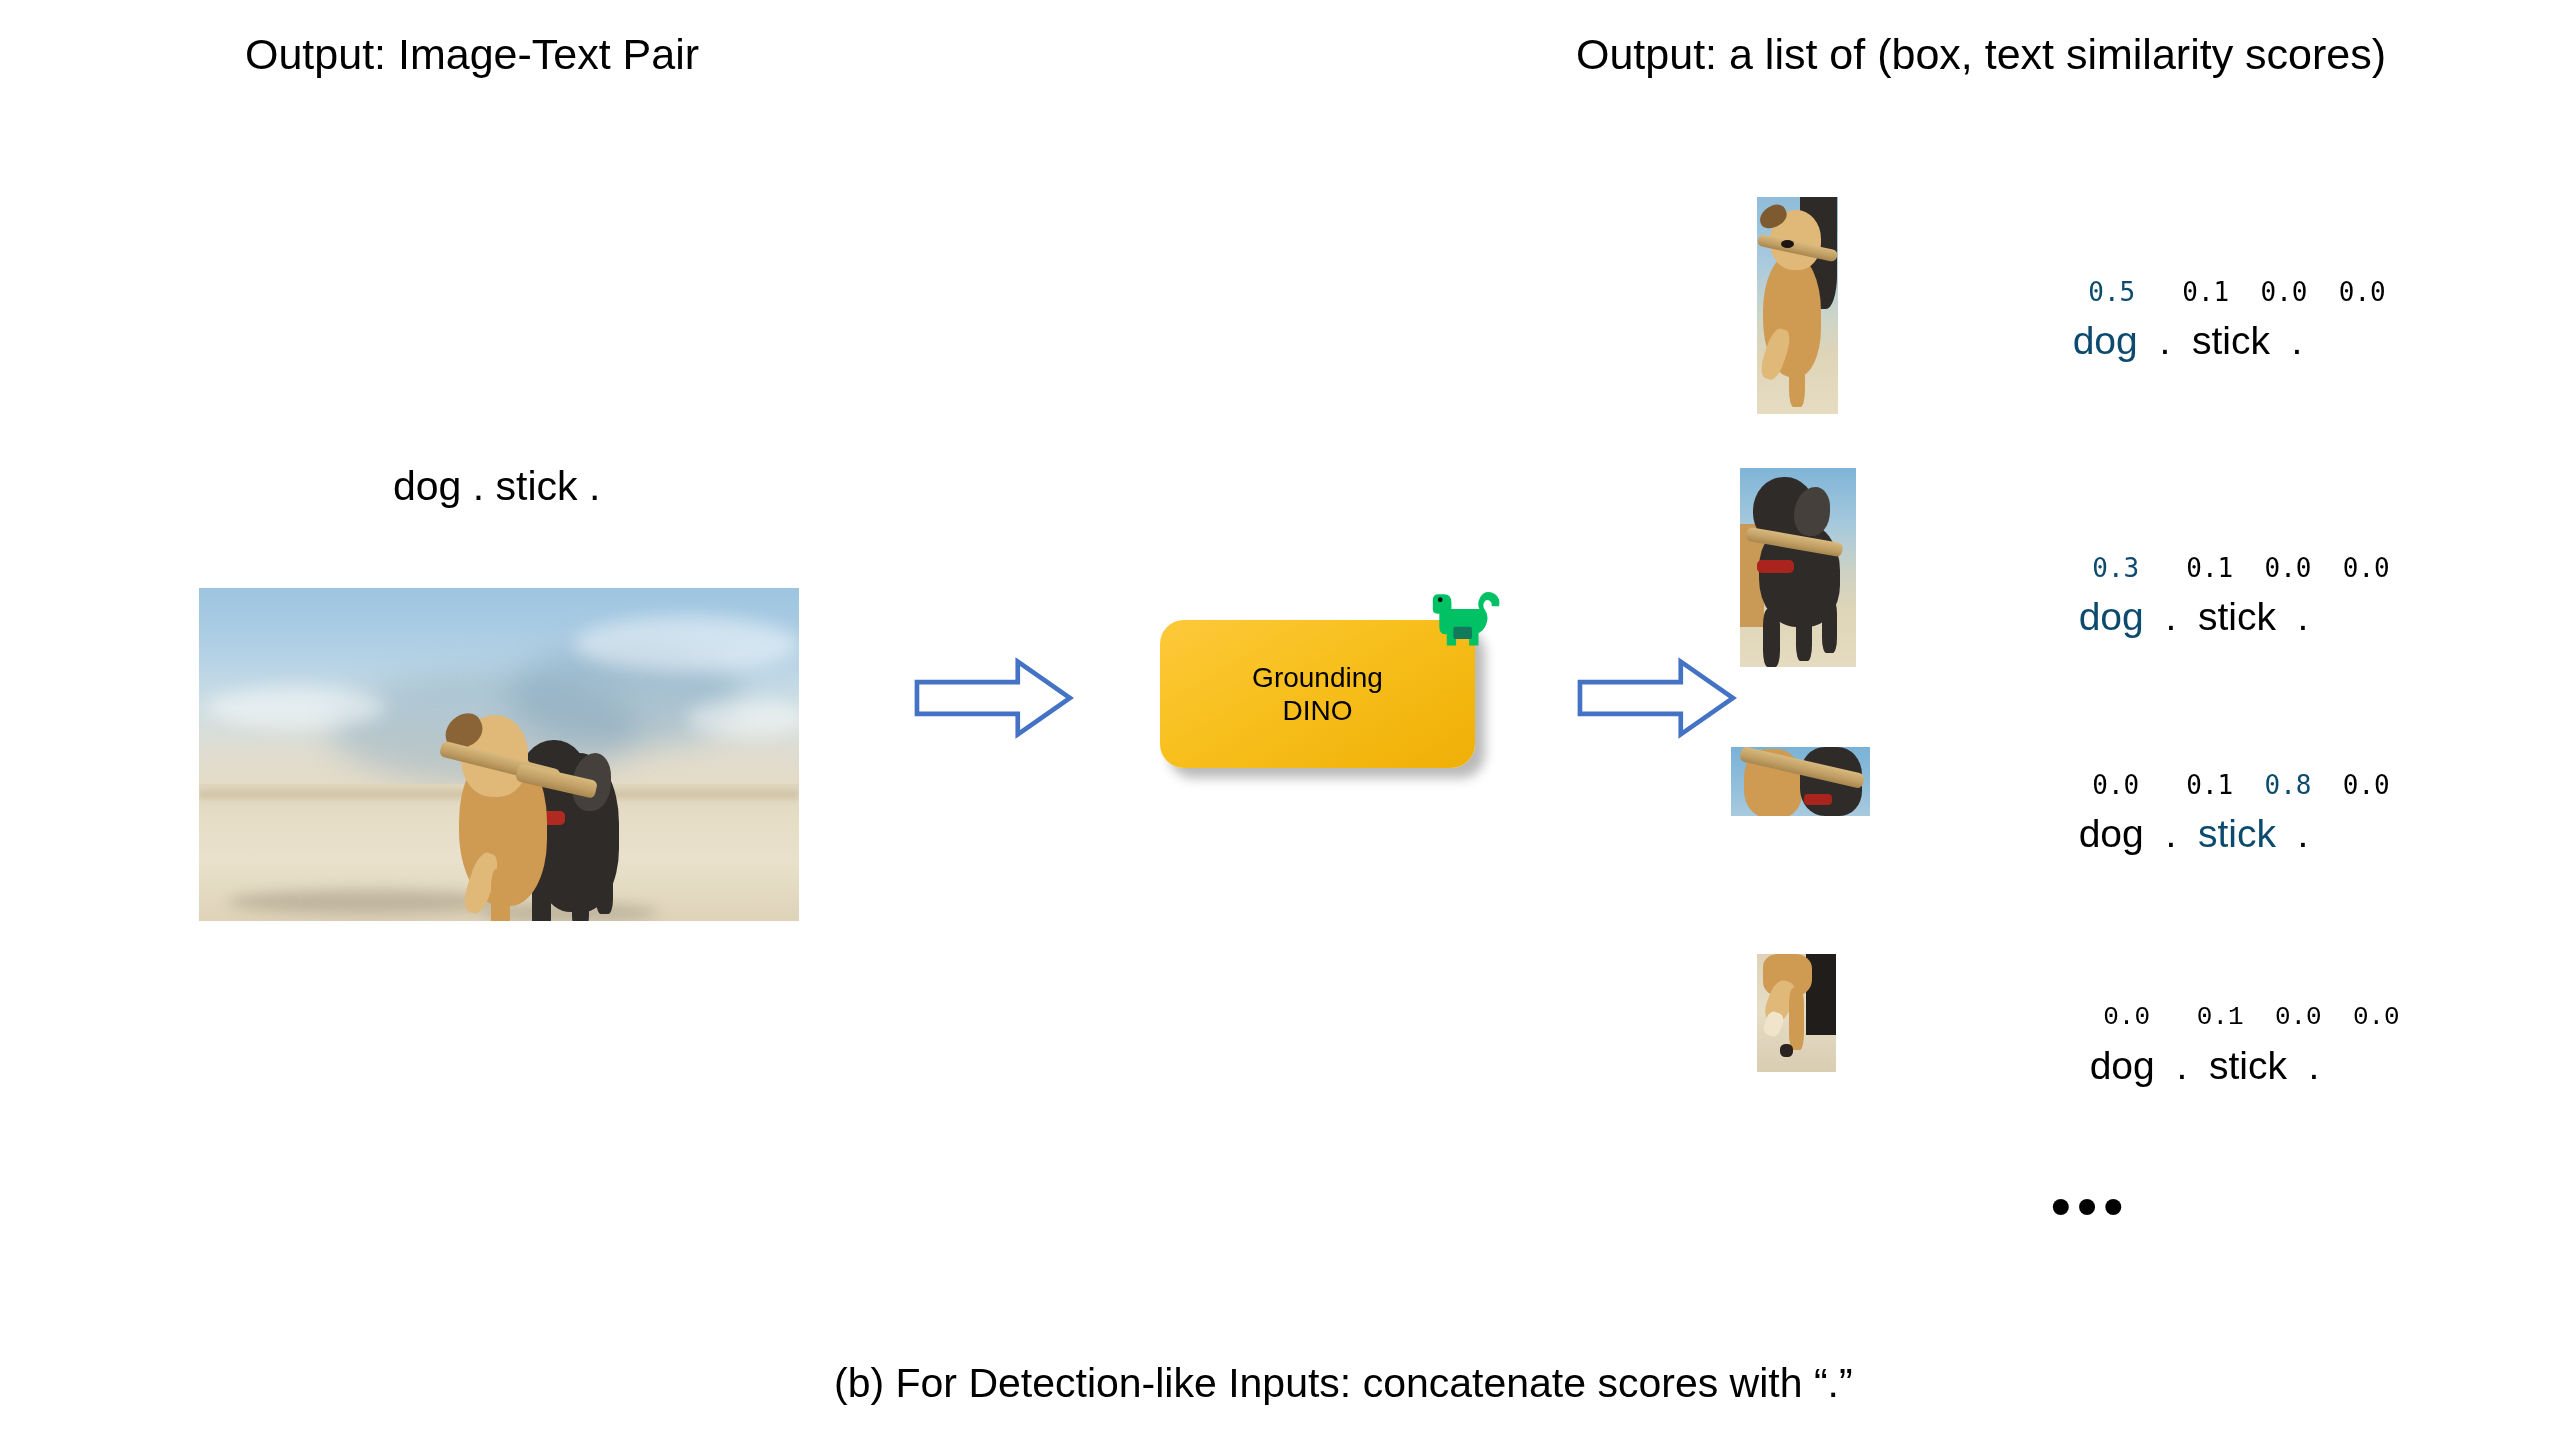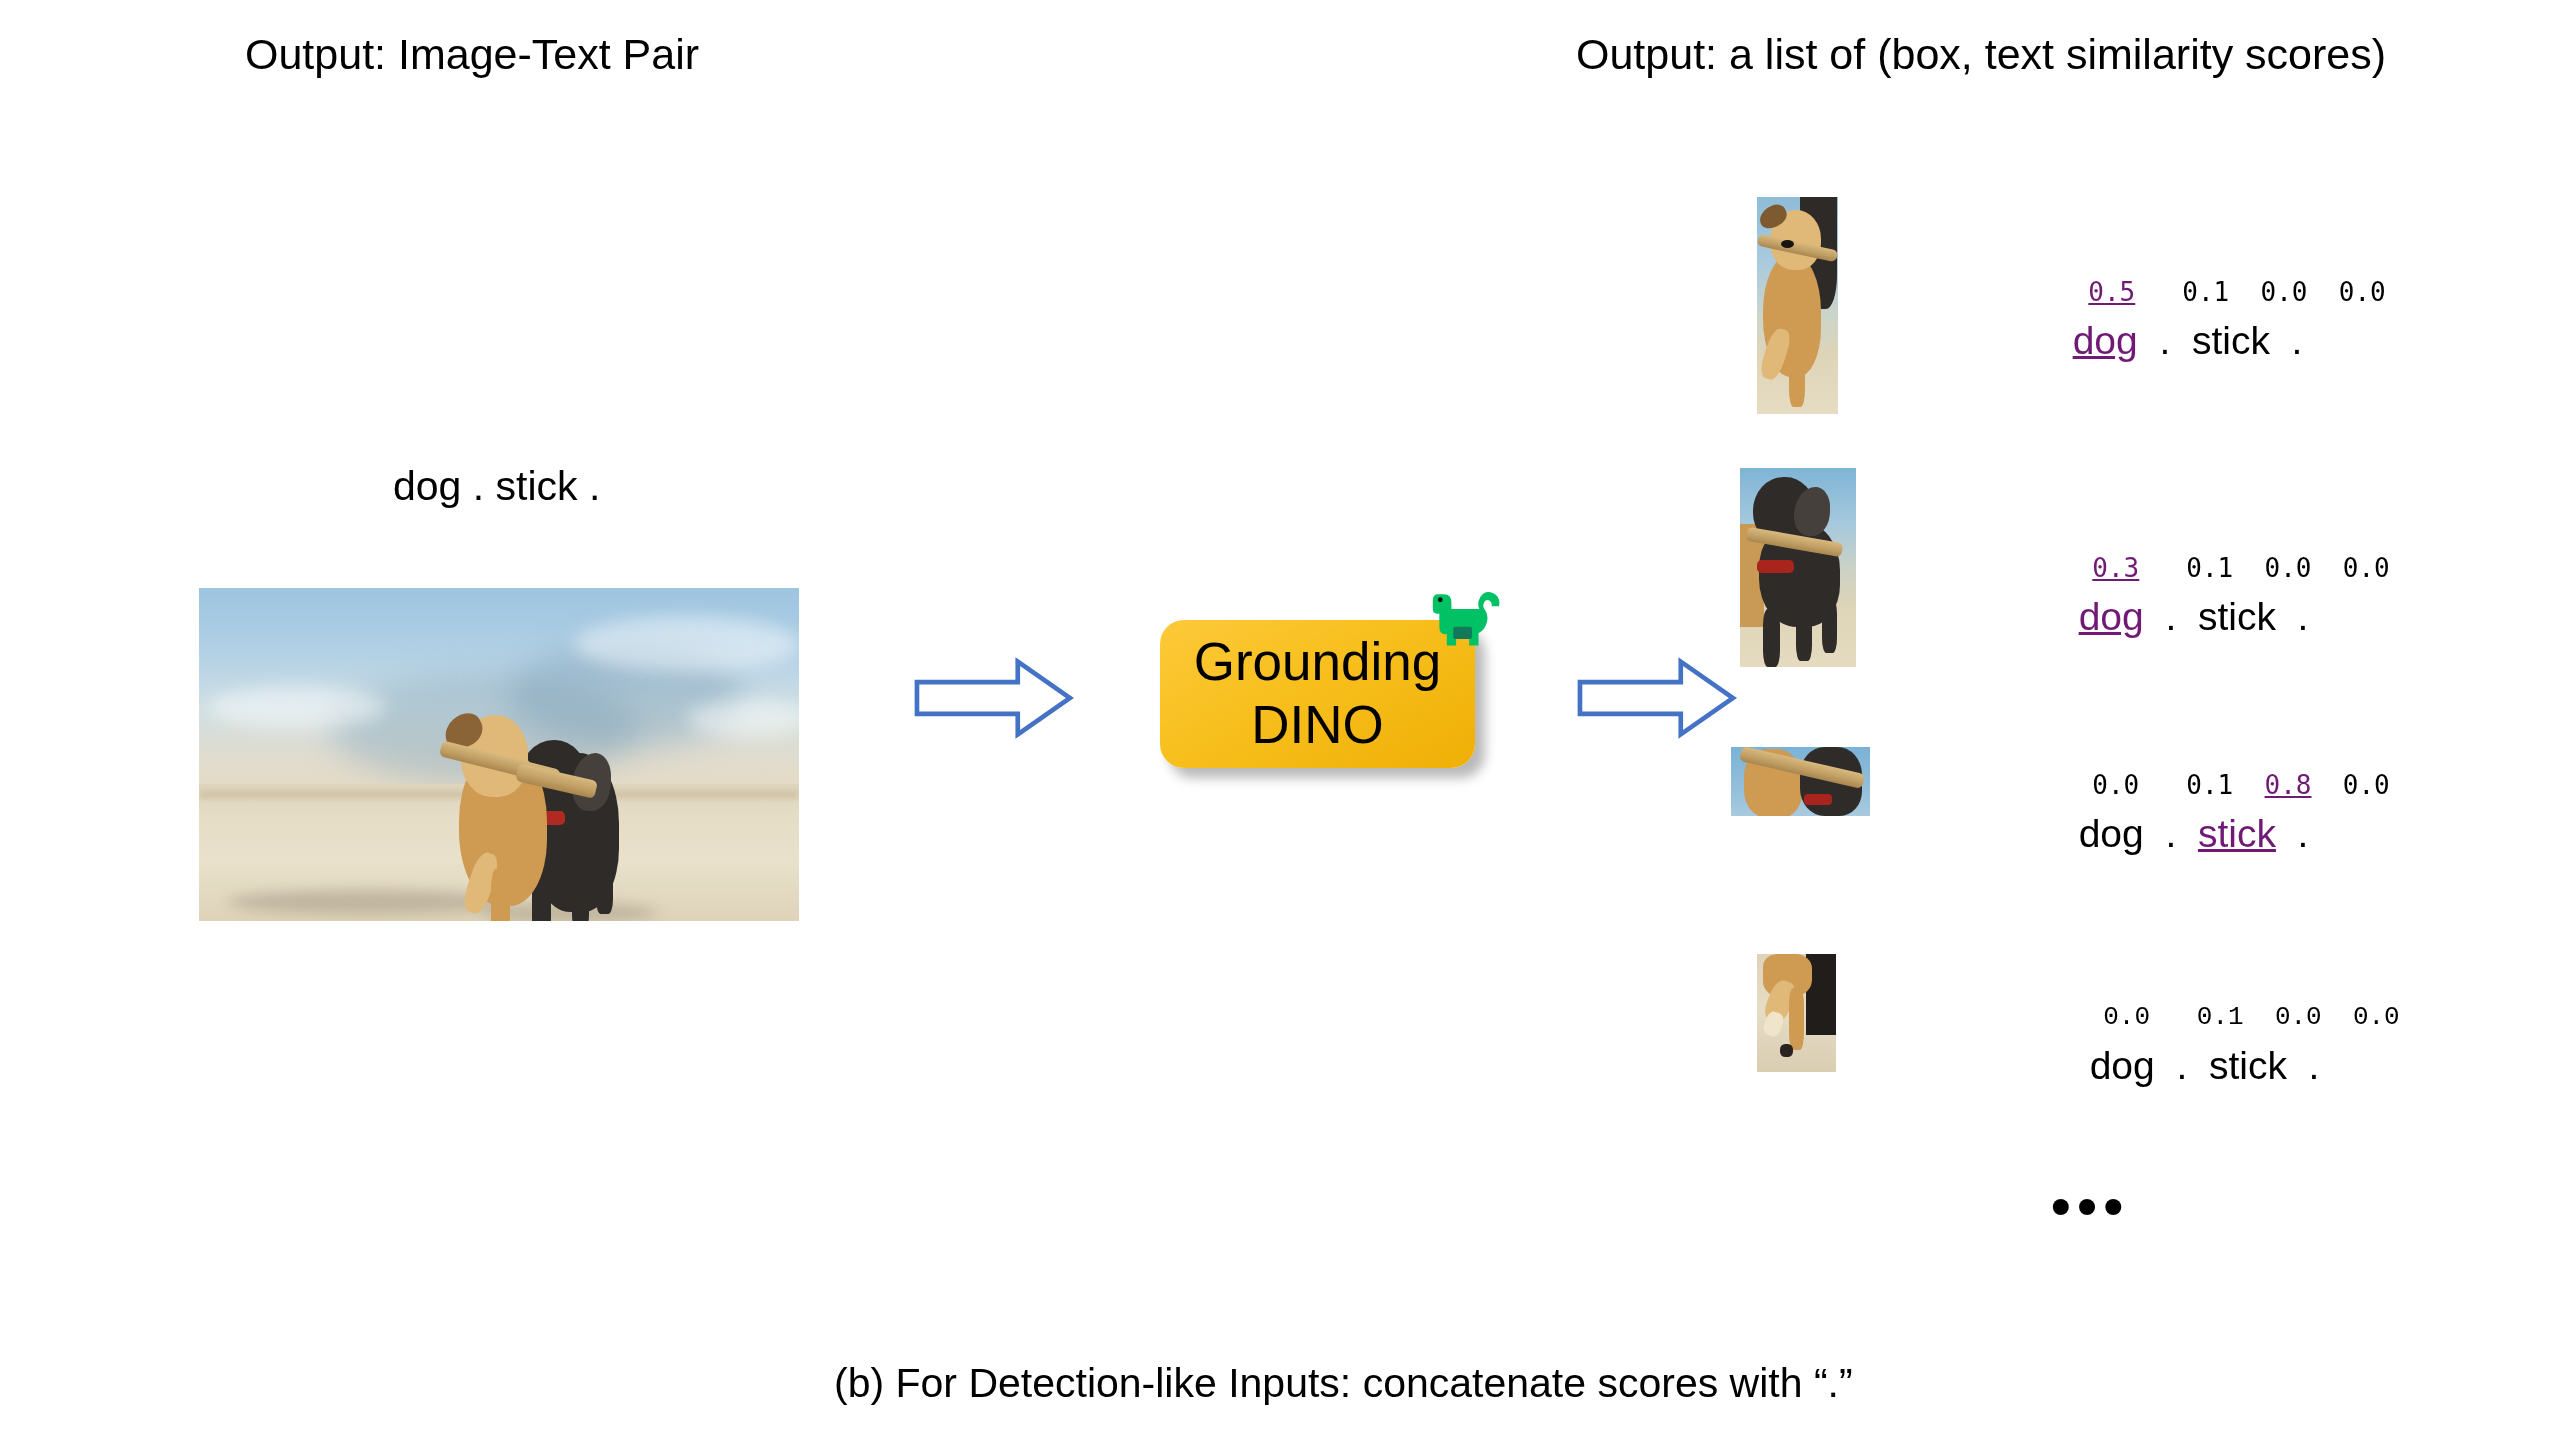--- a/index.html
+++ b/index.html
@@ -101,21 +101,21 @@
     border-radius: 24px;
     background: linear-gradient(150deg, #fcc93a 0%, #f8c01e 42%, #efaf06 100%);
     box-shadow: 9.4px 9.4px 11.2px rgba(0,0,0,0.28);
     display: flex;
     flex-direction: column;
     align-items: center;
     justify-content: center;
     line-height: 1.18;
   }
   #gd-box .gd-line {
-    font-size: 53px;
+    font-size: 28px;
     color: #000;
     text-align: center;
   }
   #dino-mascot { left: 1429px; top: 583px; width: 71px; height: 69px; }
 
   
   .thumb { position: absolute; overflow: hidden; }
 
   .score-line {
     position: absolute;
@@ -124,21 +124,21 @@
     white-space: pre;
     color: #000;
   }
   .token-line {
     position: absolute;
     font-family: "Liberation Sans", sans-serif;
     font-size: 39px;
     white-space: pre;
     color: #000;
   }
-  .hl { color: #701a75; text-decoration: underline; }
+  .hl { color: #0c4a6e; }
 
   #ellipsis {
     left: 2051px; top: 1178px;
     font-size: 56px;
     font-weight: bold;
     letter-spacing: 6.6px;
     line-height: 1;
   }
 
   

